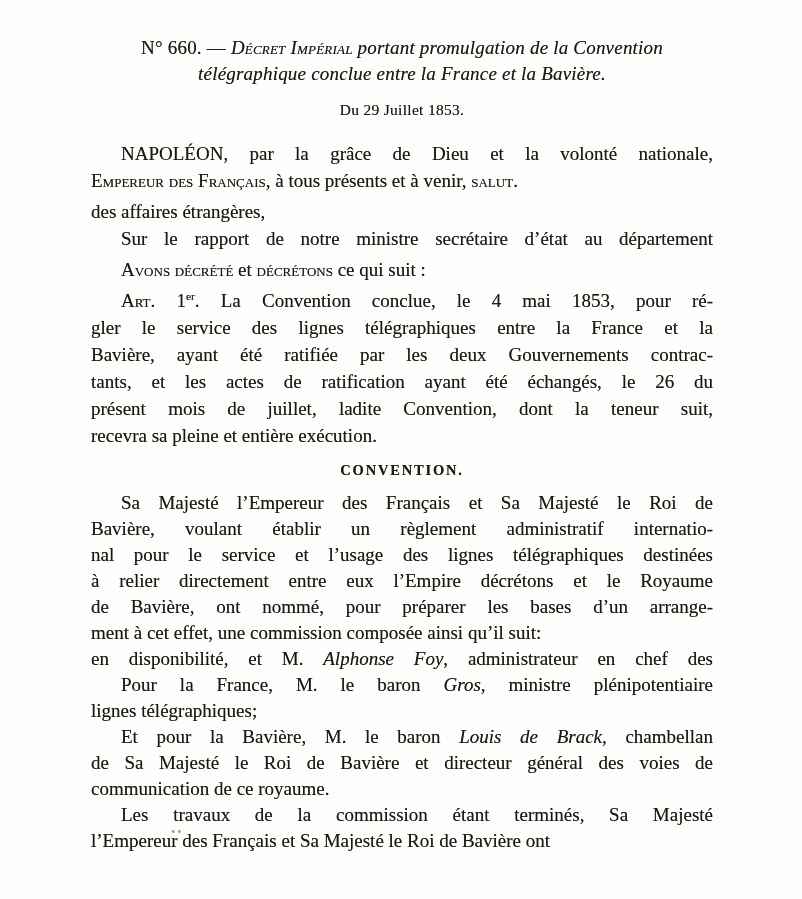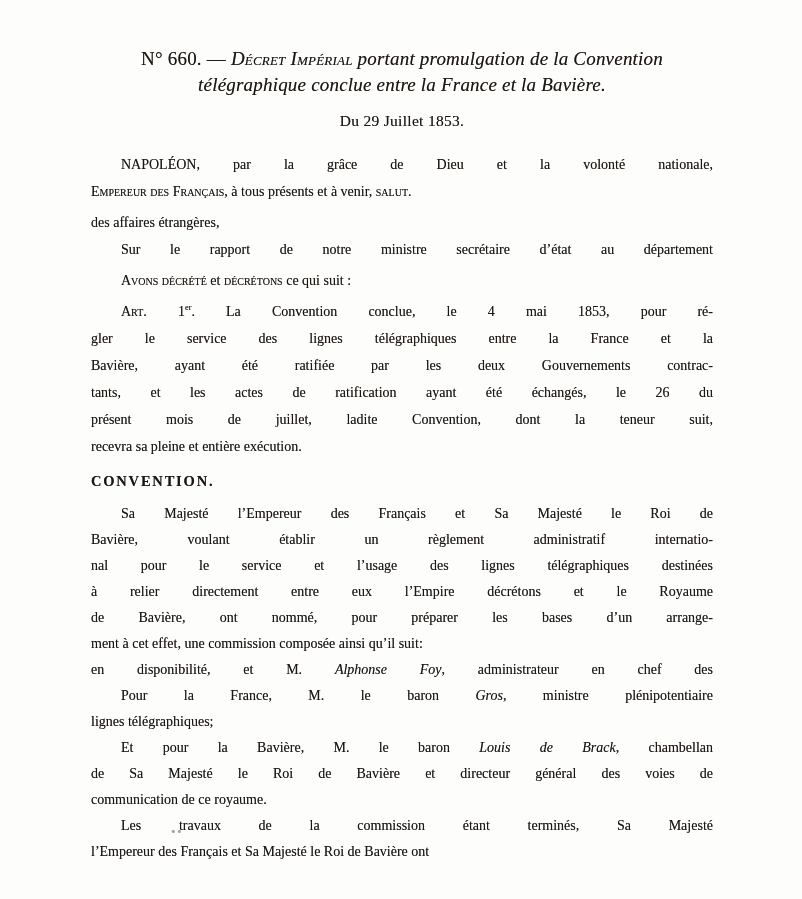--- a/index.html
+++ b/index.html
@@ -7,48 +7,49 @@
     position: relative;
     width: 802px;
     height: 899px;
     overflow: hidden;
     font-family: "Liberation Serif", "DejaVu Serif", serif;
     text-shadow: 0 0 0.5px rgba(30, 24, 18, 0.55);
   }
   .content { position: absolute; left: 91px; top: 0; width: 622px; }
 
   .title {
-    margin-top: 46px;
+    margin-top: 35px;
     text-align: center;
     font-style: italic;
     font-size: 19px;
     line-height: 26px;
     letter-spacing: 0.2px;
   }
   .title .rom { font-style: normal; }
 
   .sc  { font-variant: small-caps; }
   .it  { font-style: italic; }
   .rom { font-style: normal; }
   .sup { font-size: 0.6em; vertical-align: super; line-height: 0; }
 
   .dateline {
     margin-top: 14px;
     text-align: center;
     font-size: 15.5px;
     letter-spacing: 0.3px;
   }
 
-  .body-block { font-size: 14px; }
+  .body-block { font-size: 19px; }
   .decree { margin-top: 21px; line-height: 27px; }
   .decree .para { margin-top: 4px; }
   .decree .para:first-child { margin-top: 0; }
 
   .convention-heading {
     margin: 13px 0 11px 0;
+    text-align: center;
     font-size: 14.5px;
     font-weight: bold;
     letter-spacing: 1.8px;
     font-style: normal;
   }
   .convention { line-height: 26px; }
 
   .tline { text-align: justify; text-align-last: justify; }
   .tline.last { text-align-last: left; }
   .tline.first { text-indent: 30px; }

